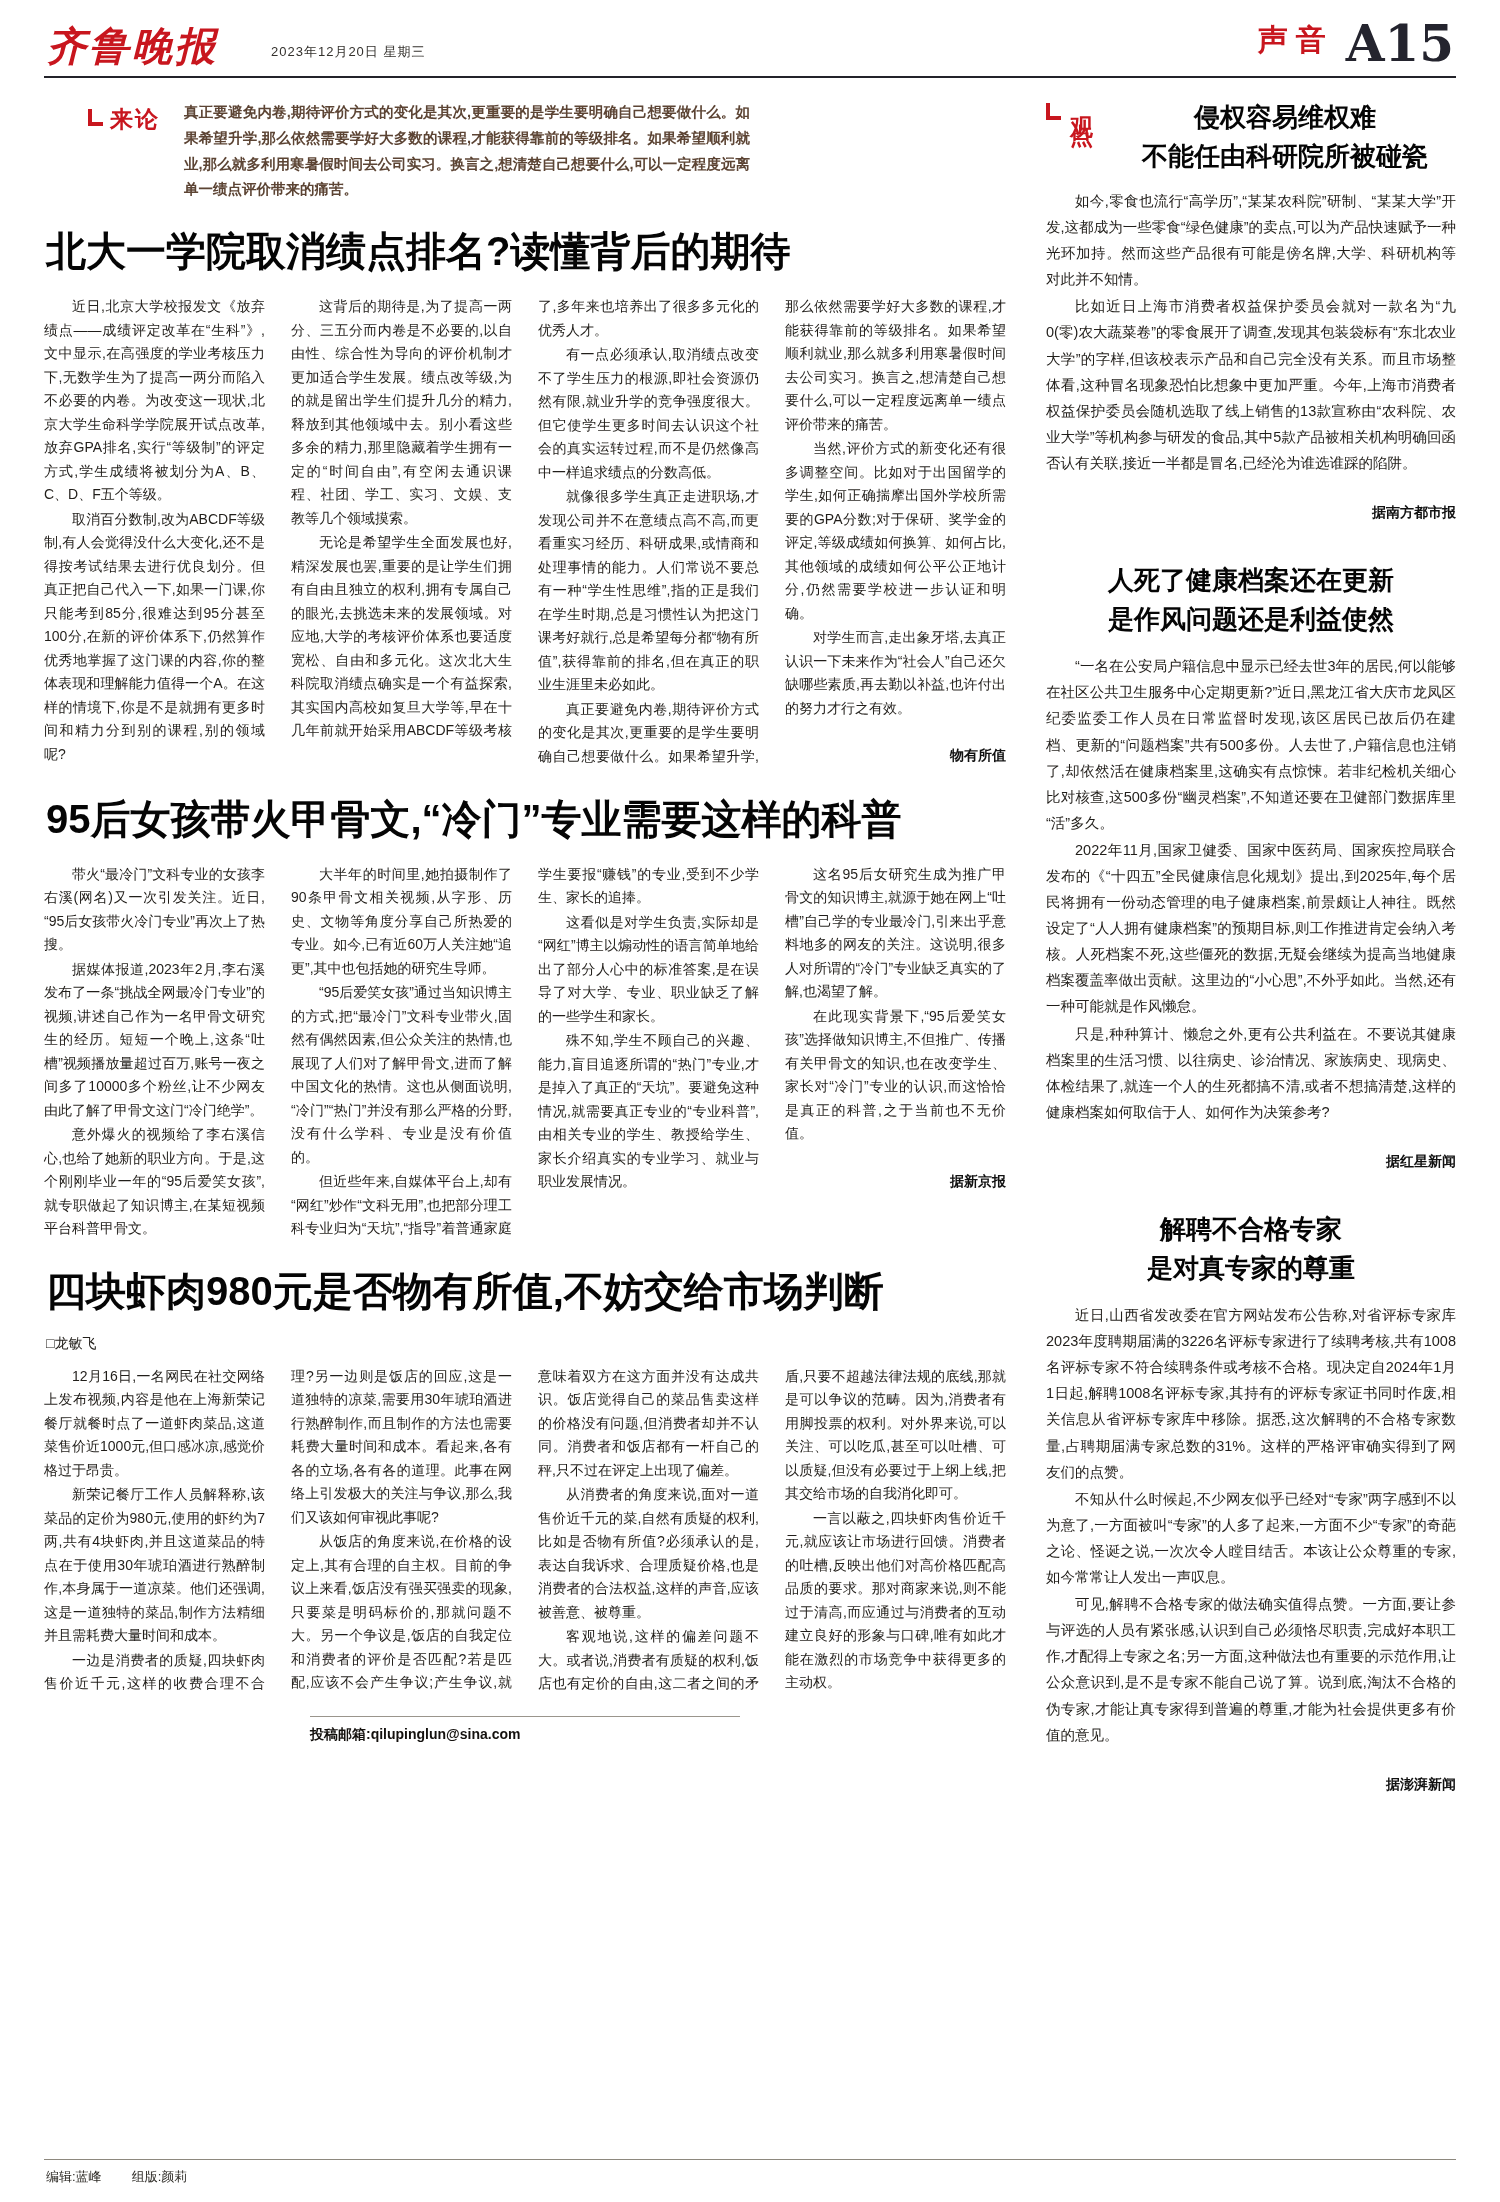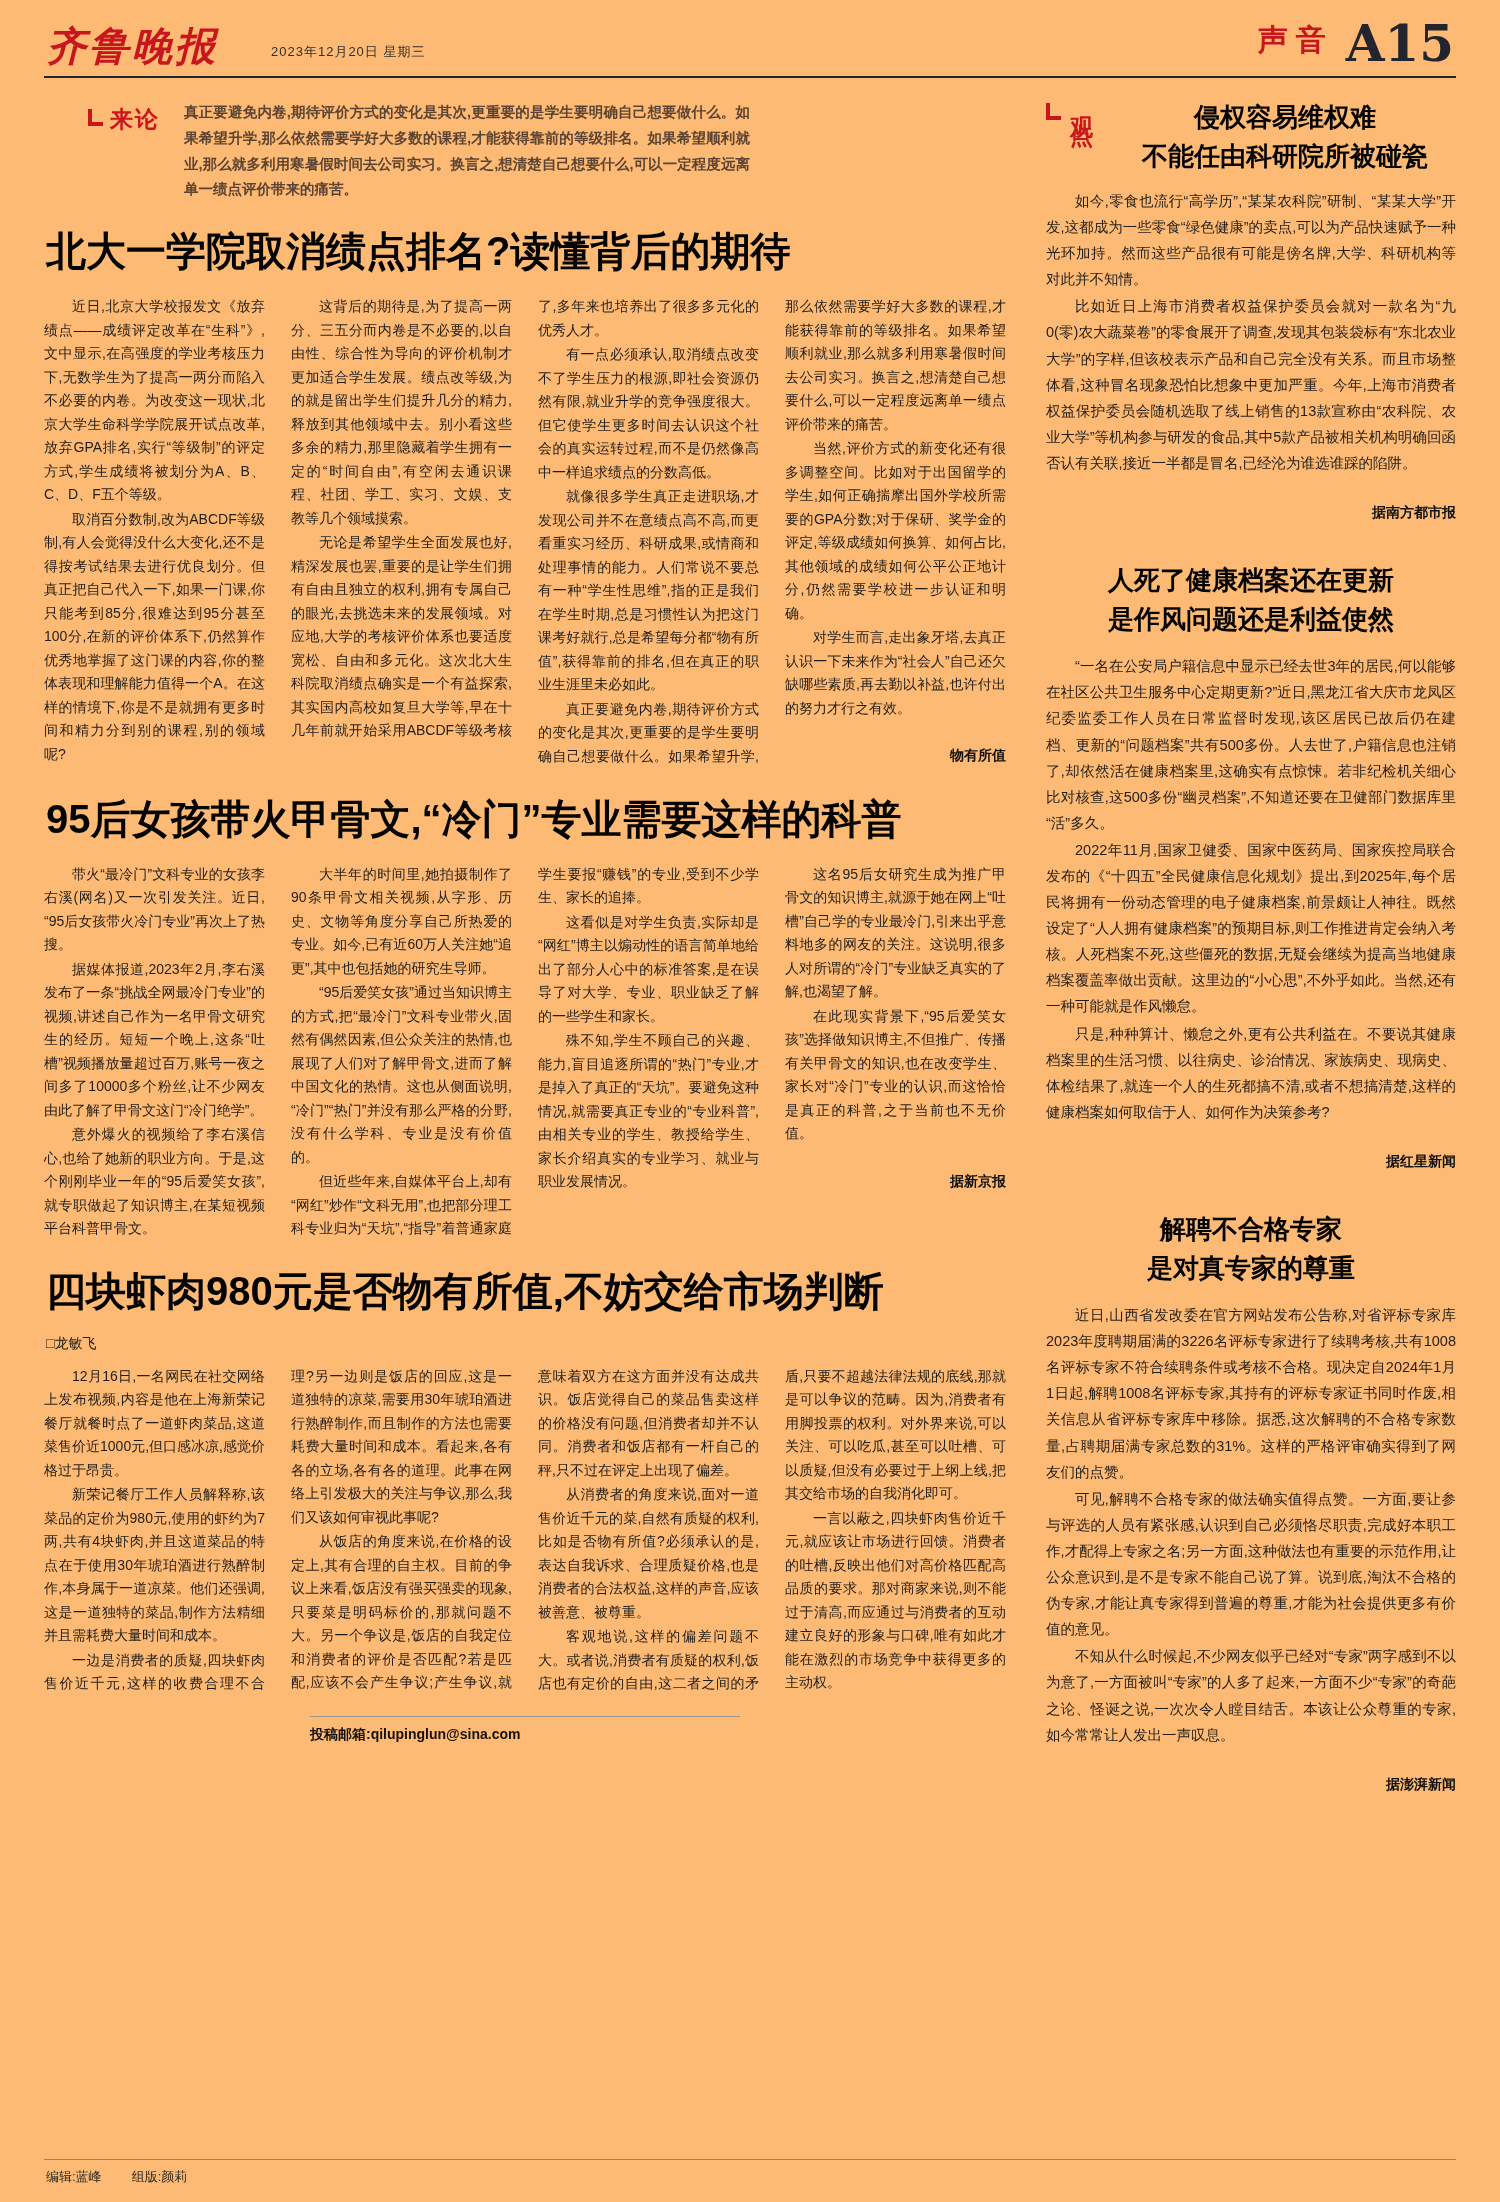--- a/index.html
+++ b/index.html
@@ -1,19 +1,19 @@
 <!DOCTYPE html>
 <html lang="zh"><head>
 <meta charset="utf-8">
 <style>
   * { margin:0; padding:0; box-sizing:border-box; }
   html,body { background:#e8e6e0; }
   body { font-family:"Liberation Sans", sans-serif; color:#1c1c1c; }
   .page {
-    width:1500px; height:2202px; margin:0 auto; background:#fdba74;
+    width:1500px; height:2202px; margin:0 auto; background:#ffffff;
     padding:16px 44px 14px 44px; display:flex; flex-direction:column; overflow:hidden;
   }
 
   
   .hdr { display:flex; justify-content:space-between; align-items:flex-end;
          padding:4px 2px 10px 2px; border-bottom:2px solid #23232a; }
   .masthead { display:flex; align-items:flex-end; gap:16px; }
   .logo { font-family:"DejaVu Serif", serif; font-style:italic; font-weight:bold;
           font-size:40px; line-height:1; color:#c8161e; letter-spacing:3px; }
   .date-line { font-size:13px; color:#33302c; padding-bottom:5px; letter-spacing:1px;margin-left:37px; }
@@ -175,22 +175,22 @@
           <p class="attribution">据红星新闻</p>
         </div>
       </section>
 
       <section class="opinion">
         <h2>解聘不合格专家
 是对真专家的尊重</h2>
         <div class="op-body">
           <div>
               <p class="para">近日,山西省发改委在官方网站发布公告称,对省评标专家库2023年度聘期届满的3226名评标专家进行了续聘考核,共有1008名评标专家不符合续聘条件或考核不合格。现决定自2024年1月1日起,解聘1008名评标专家,其持有的评标专家证书同时作废,相关信息从省评标专家库中移除。据悉,这次解聘的不合格专家数量,占聘期届满专家总数的31%。这样的严格评审确实得到了网友们的点赞。</p>
+              <p class="para">不知从什么时候起,不少网友似乎已经对“专家”两字感到不以为意了,一方面被叫“专家”的人多了起来,一方面不少“专家”的奇葩之论、怪诞之说,一次次令人瞠目结舌。本该让公众尊重的专家,如今常常让人发出一声叹息。</p>
               <p class="para">可见,解聘不合格专家的做法确实值得点赞。一方面,要让参与评选的人员有紧张感,认识到自己必须恪尽职责,完成好本职工作,才配得上专家之名;另一方面,这种做法也有重要的示范作用,让公众意识到,是不是专家不能自己说了算。说到底,淘汰不合格的伪专家,才能让真专家得到普遍的尊重,才能为社会提供更多有价值的意见。</p>
-              <p class="para">不知从什么时候起,不少网友似乎已经对“专家”两字感到不以为意了,一方面被叫“专家”的人多了起来,一方面不少“专家”的奇葩之论、怪诞之说,一次次令人瞠目结舌。本该让公众尊重的专家,如今常常让人发出一声叹息。</p>
             </div>
           <p class="attribution">据澎湃新闻</p>
         </div>
       </section>
 
     </div>
   </div>
 
   <div class="ftr">
     <span>编辑:蓝峰</span>

